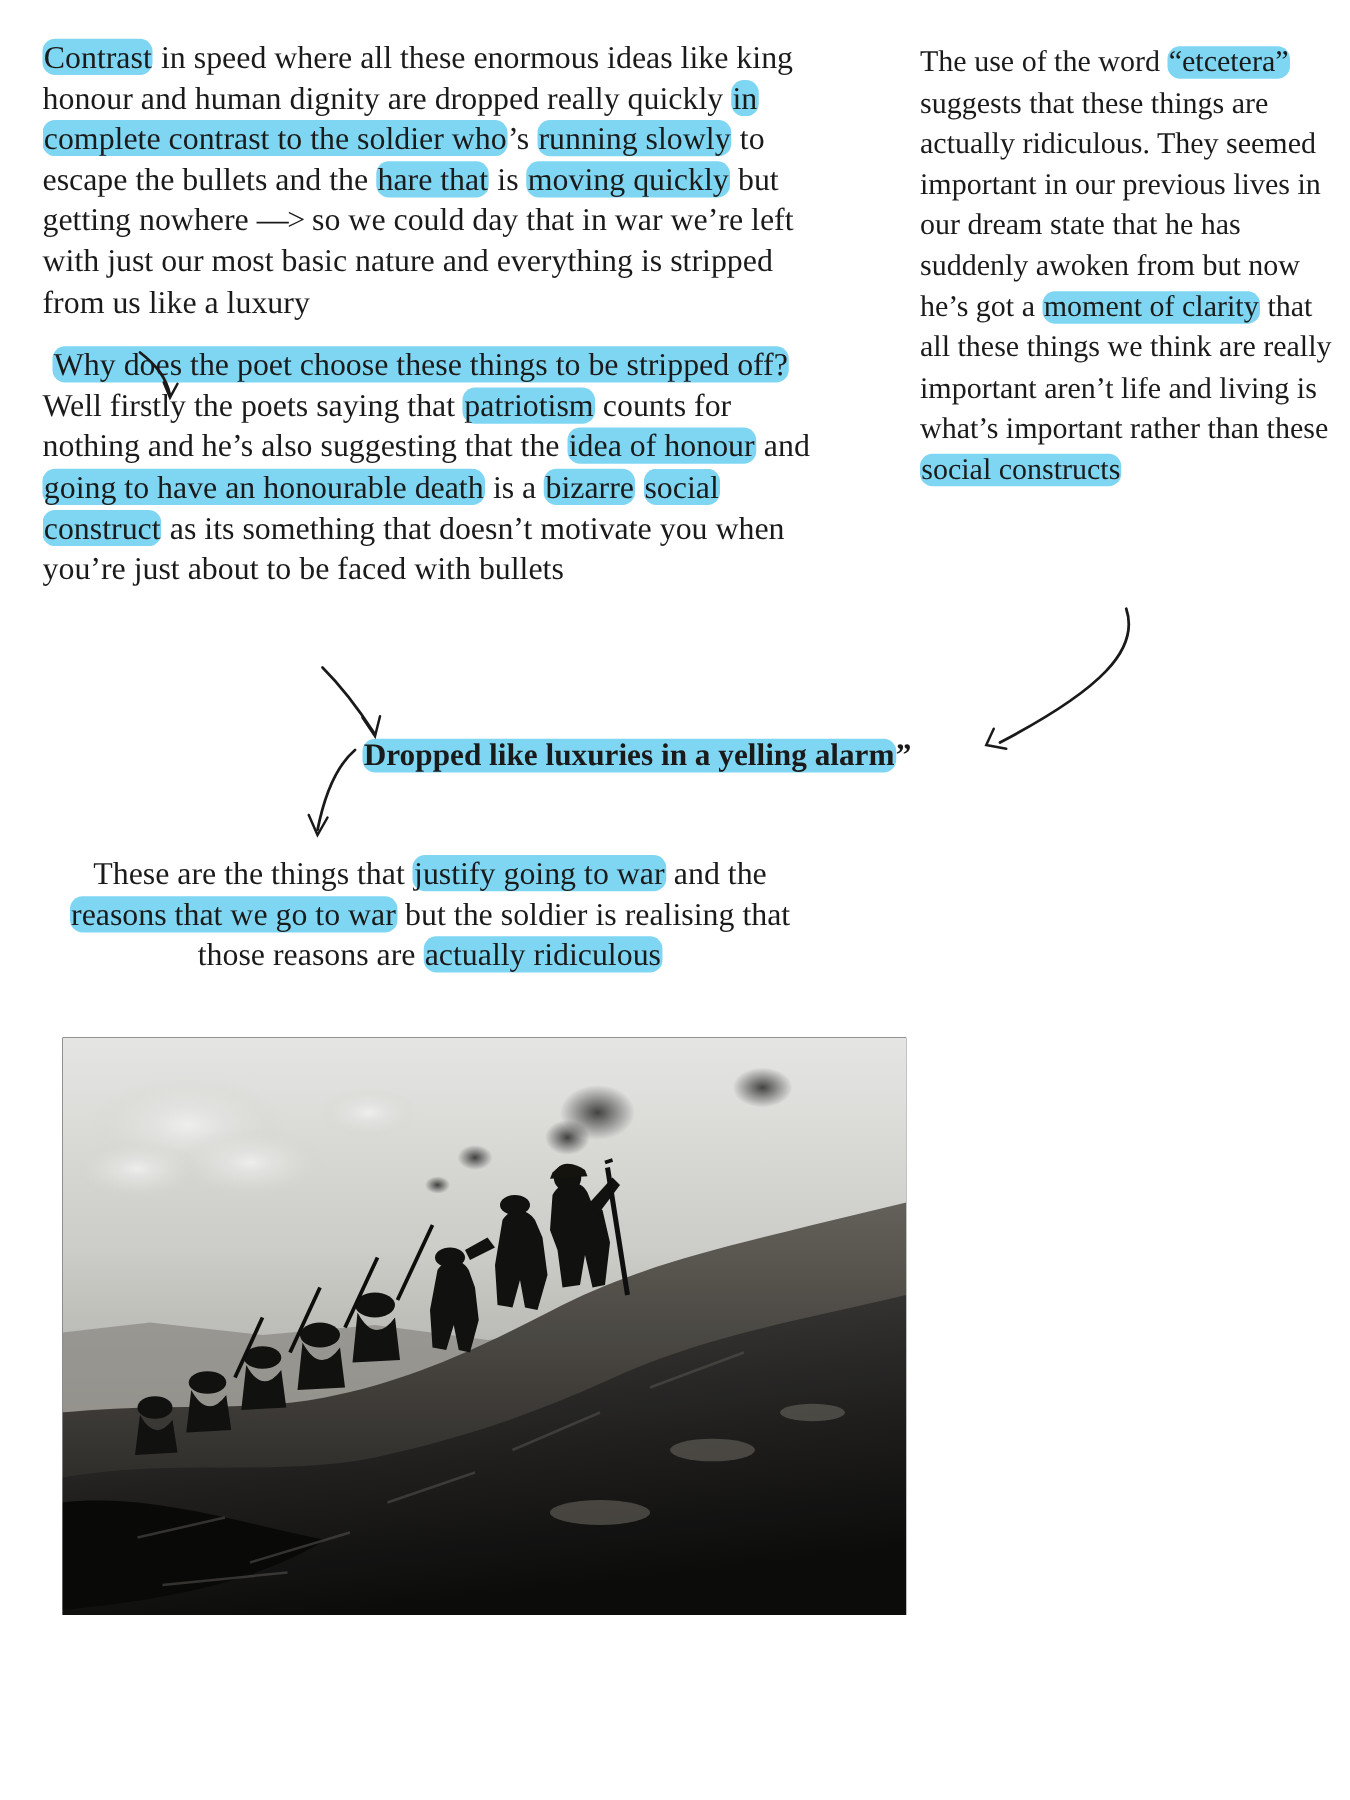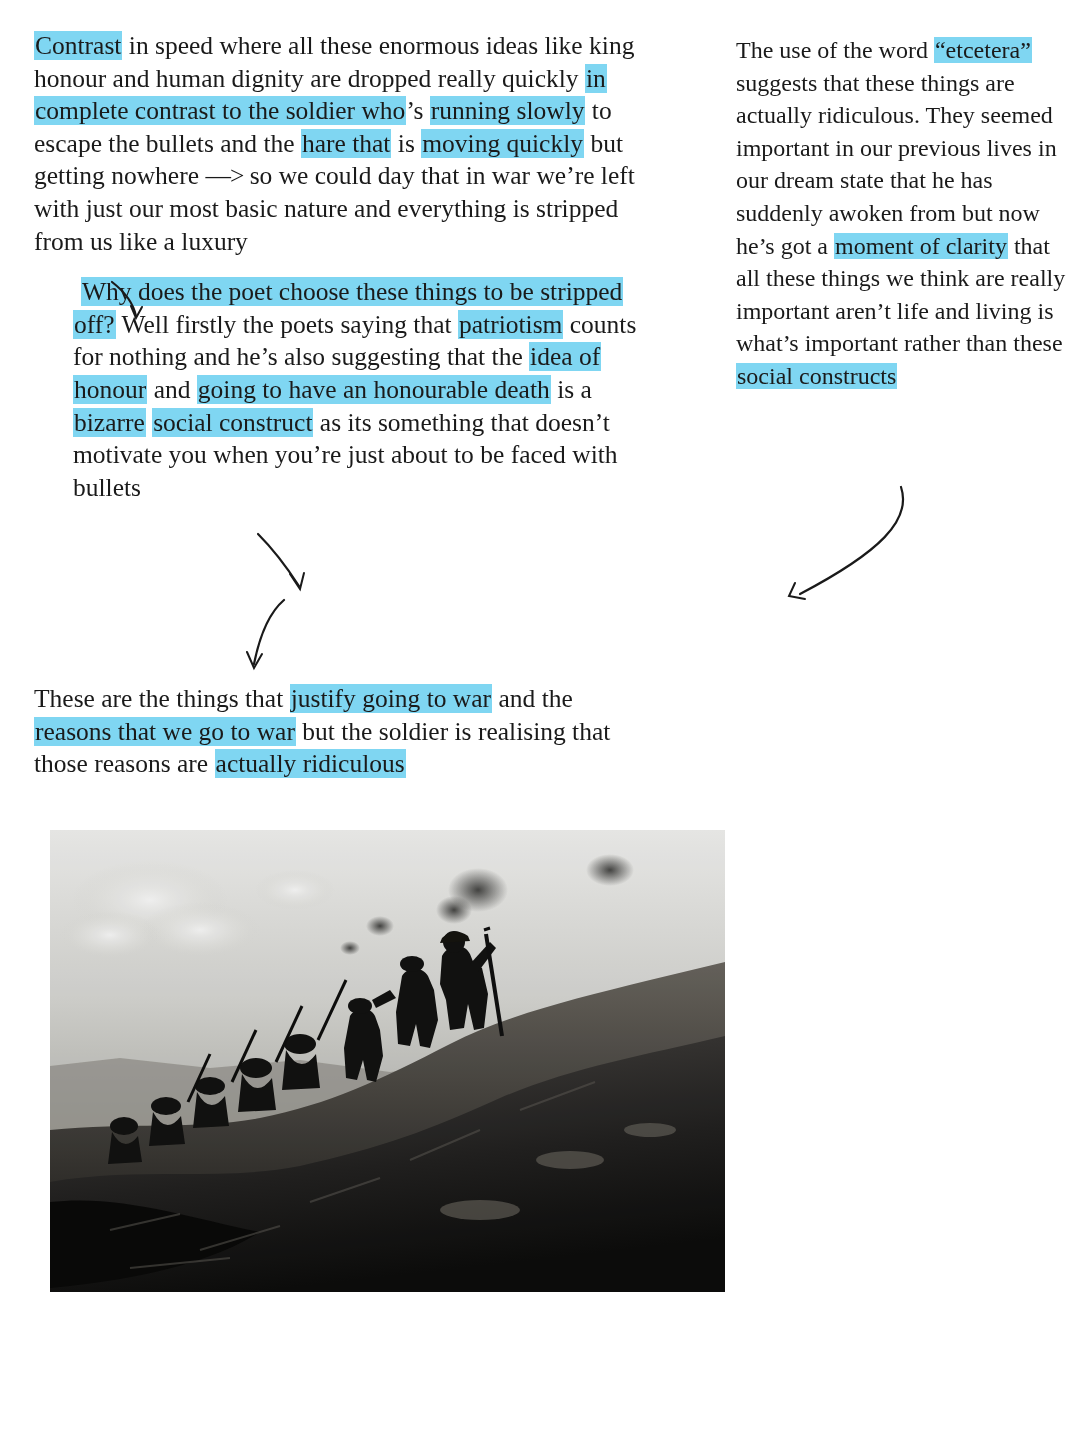--- a/index.html
+++ b/index.html
@@ -29,28 +29,28 @@
   }
   .col-right {
     position: absolute;
     left: 736px;
     top: 34px;
     width: 330px;
     font-size: 24px;
     line-height: 32.6px;
   }
   .para { margin: 0 0 0 0; }
-  .para.indent { text-indent: 8px; margin-left: 39px; }
+  .para.indent { text-indent: 8px; }
   .gap { height: 18px; }
 
   mark.hl {
     background: #7fd6f2;
     color: #1a1a1a;
     padding: 0 1px;
-    border-radius: 0;
+    border-radius: 10px;
     box-decoration-break: clone;
     -webkit-box-decoration-break: clone;
   }
 
   .quote-block {
     position: absolute;
     left: 290px;
     top: 588px;
     width: 520px;
     font-weight: bold;
@@ -60,20 +60,21 @@
   .quote-line { white-space: nowrap; }
   .qmark { font-weight: bold; }
 
   .bottom-para {
     position: absolute;
     left: 34px;
     top: 683px;
     width: 620px;
     font-size: 25.5px;
     line-height: 32.6px;
+    text-align: center;
   }
 
   .arrows {
     position: absolute;
     inset: 0;
     pointer-events: none;
   }
 
   .photo {
     position: absolute;
@@ -102,20 +103,21 @@
     <div class="gap"></div>
 
     <p class="para indent"><mark class="hl">Why does the poet choose these things to be stripped off?</mark><span> Well firstly the poets saying that </span><mark class="hl">patriotism</mark><span> counts for nothing and he’s also suggesting that the </span><mark class="hl">idea of honour</mark><span> and </span><mark class="hl">going to have an honourable death</mark><span> is a </span><mark class="hl">bizarre</mark><span> </span><mark class="hl">social construct</mark><span> as its something that doesn’t motivate you when you’re just about to be faced with bullets</span></p>
   </div>
 
   <div class="col-right">
     <p class="para"><span>The use of the word </span><mark class="hl">“etcetera”</mark><span> suggests that these things are actually ridiculous. They seemed important in our previous lives in our dream state that he has suddenly awoken from but now he’s got a </span><mark class="hl">moment of clarity</mark><span> that all these things we think are really important aren’t life and living is what’s important rather than these </span><mark class="hl">social constructs</mark></p>
   </div>
 
   <div class="quote-block">
+    <div class="quote-line"><mark class="hl">Dropped like luxuries in a yelling alarm</mark><span class="qmark">”</span></div>
   </div>
 
   <div class="bottom-para">
     <p class="para"><span>These are the things that </span><mark class="hl">justify going to war</mark><span> and the </span><mark class="hl">reasons that we go to war</mark><span> but the soldier is realising that those reasons are </span><mark class="hl">actually ridiculous</mark></p>
   </div>
 
   <svg class="arrows" width="1080" height="1440" viewBox="0 0 1080 1440">
     <g fill="none" stroke="#1a1a1a" stroke-width="2.2" stroke-linecap="round">
 
       <path d="M112 282 C 125 292, 133 302, 136 316"></path>

